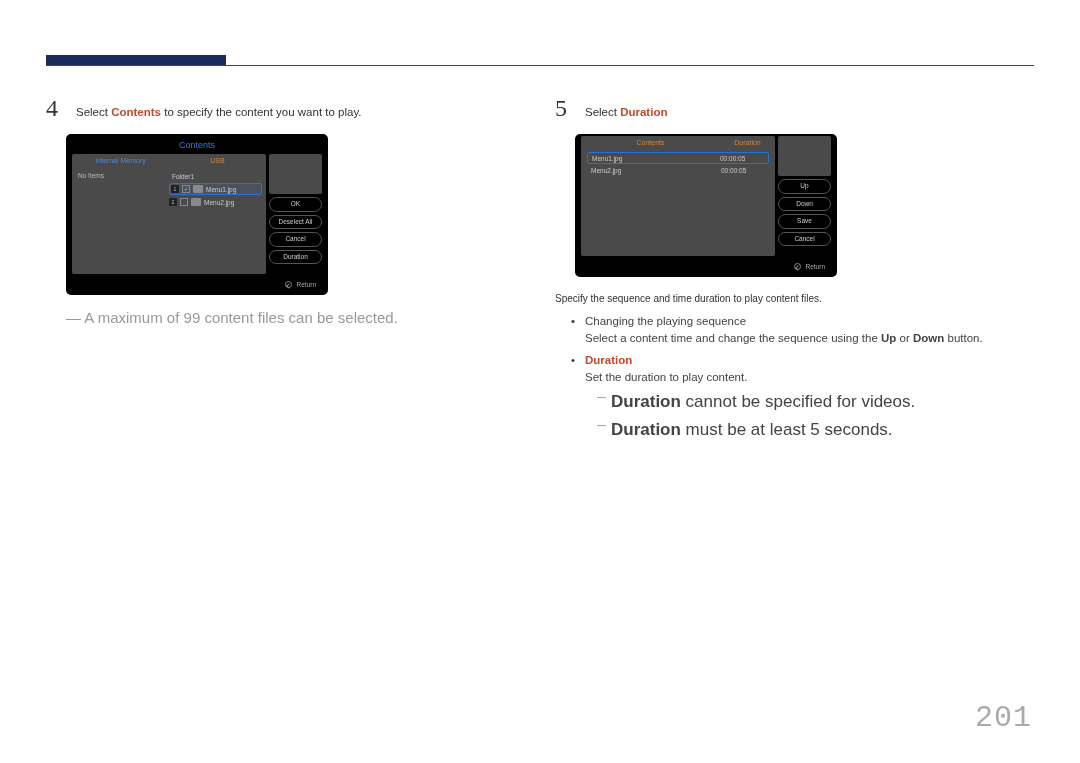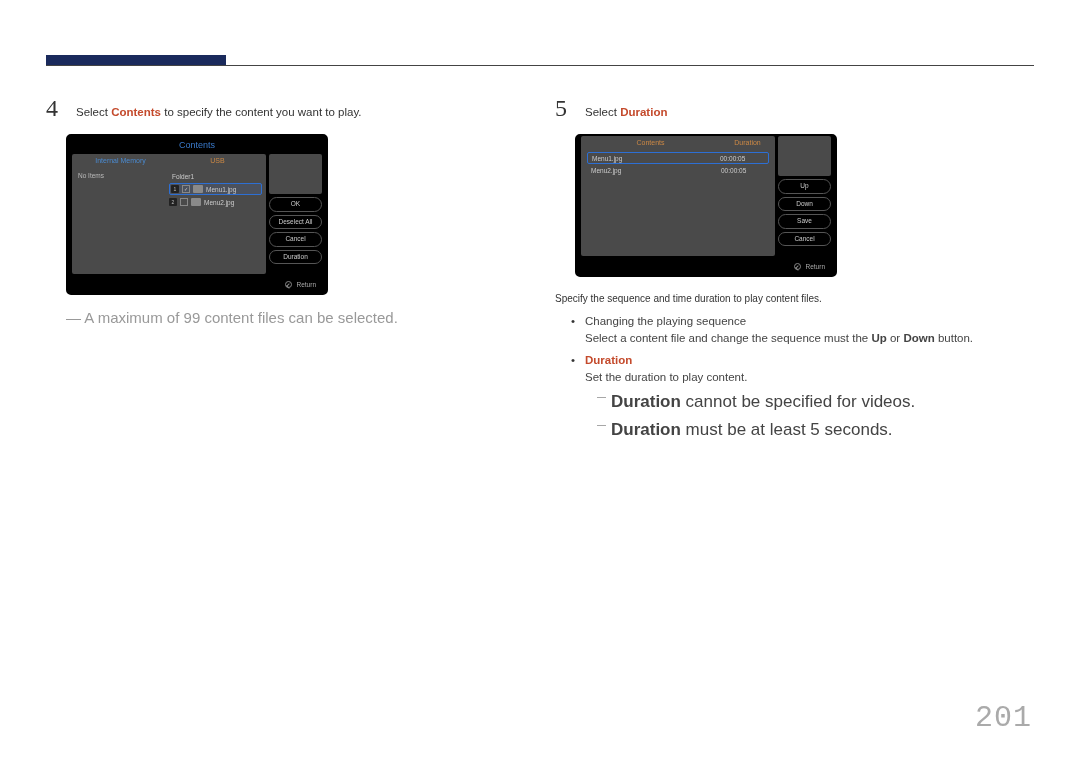--- a/index.html
+++ b/index.html
@@ -305,21 +305,21 @@
         <span class="return-icon"></span>
         <span>Return</span>
       </div>
     </div>
 
     <div class="body-text">Specify the sequence and time duration to play content files.</div>
 
     <ul class="bullets">
       <li>
         <span>Changing the playing sequence</span><br>
-        <span>Select a content file and change the sequence must the </span><span class="bold">Up</span><span> or </span><span class="bold">Down</span><span> button.</span>
+        <span>Select a content time and change the sequence using the </span><span class="bold">Up</span><span> or </span><span class="bold">Down</span><span> button.</span>
       </li>
       <li>
         <span class="hl">Duration</span><br>
         <span>Set the duration to play content.</span>
         <ul class="dashes">
           <li><span class="bold">Duration</span><span> cannot be specified for videos.</span></li>
           <li><span class="bold">Duration</span><span> must be at least 5 seconds.</span></li>
         </ul>
       </li>
     </ul>

